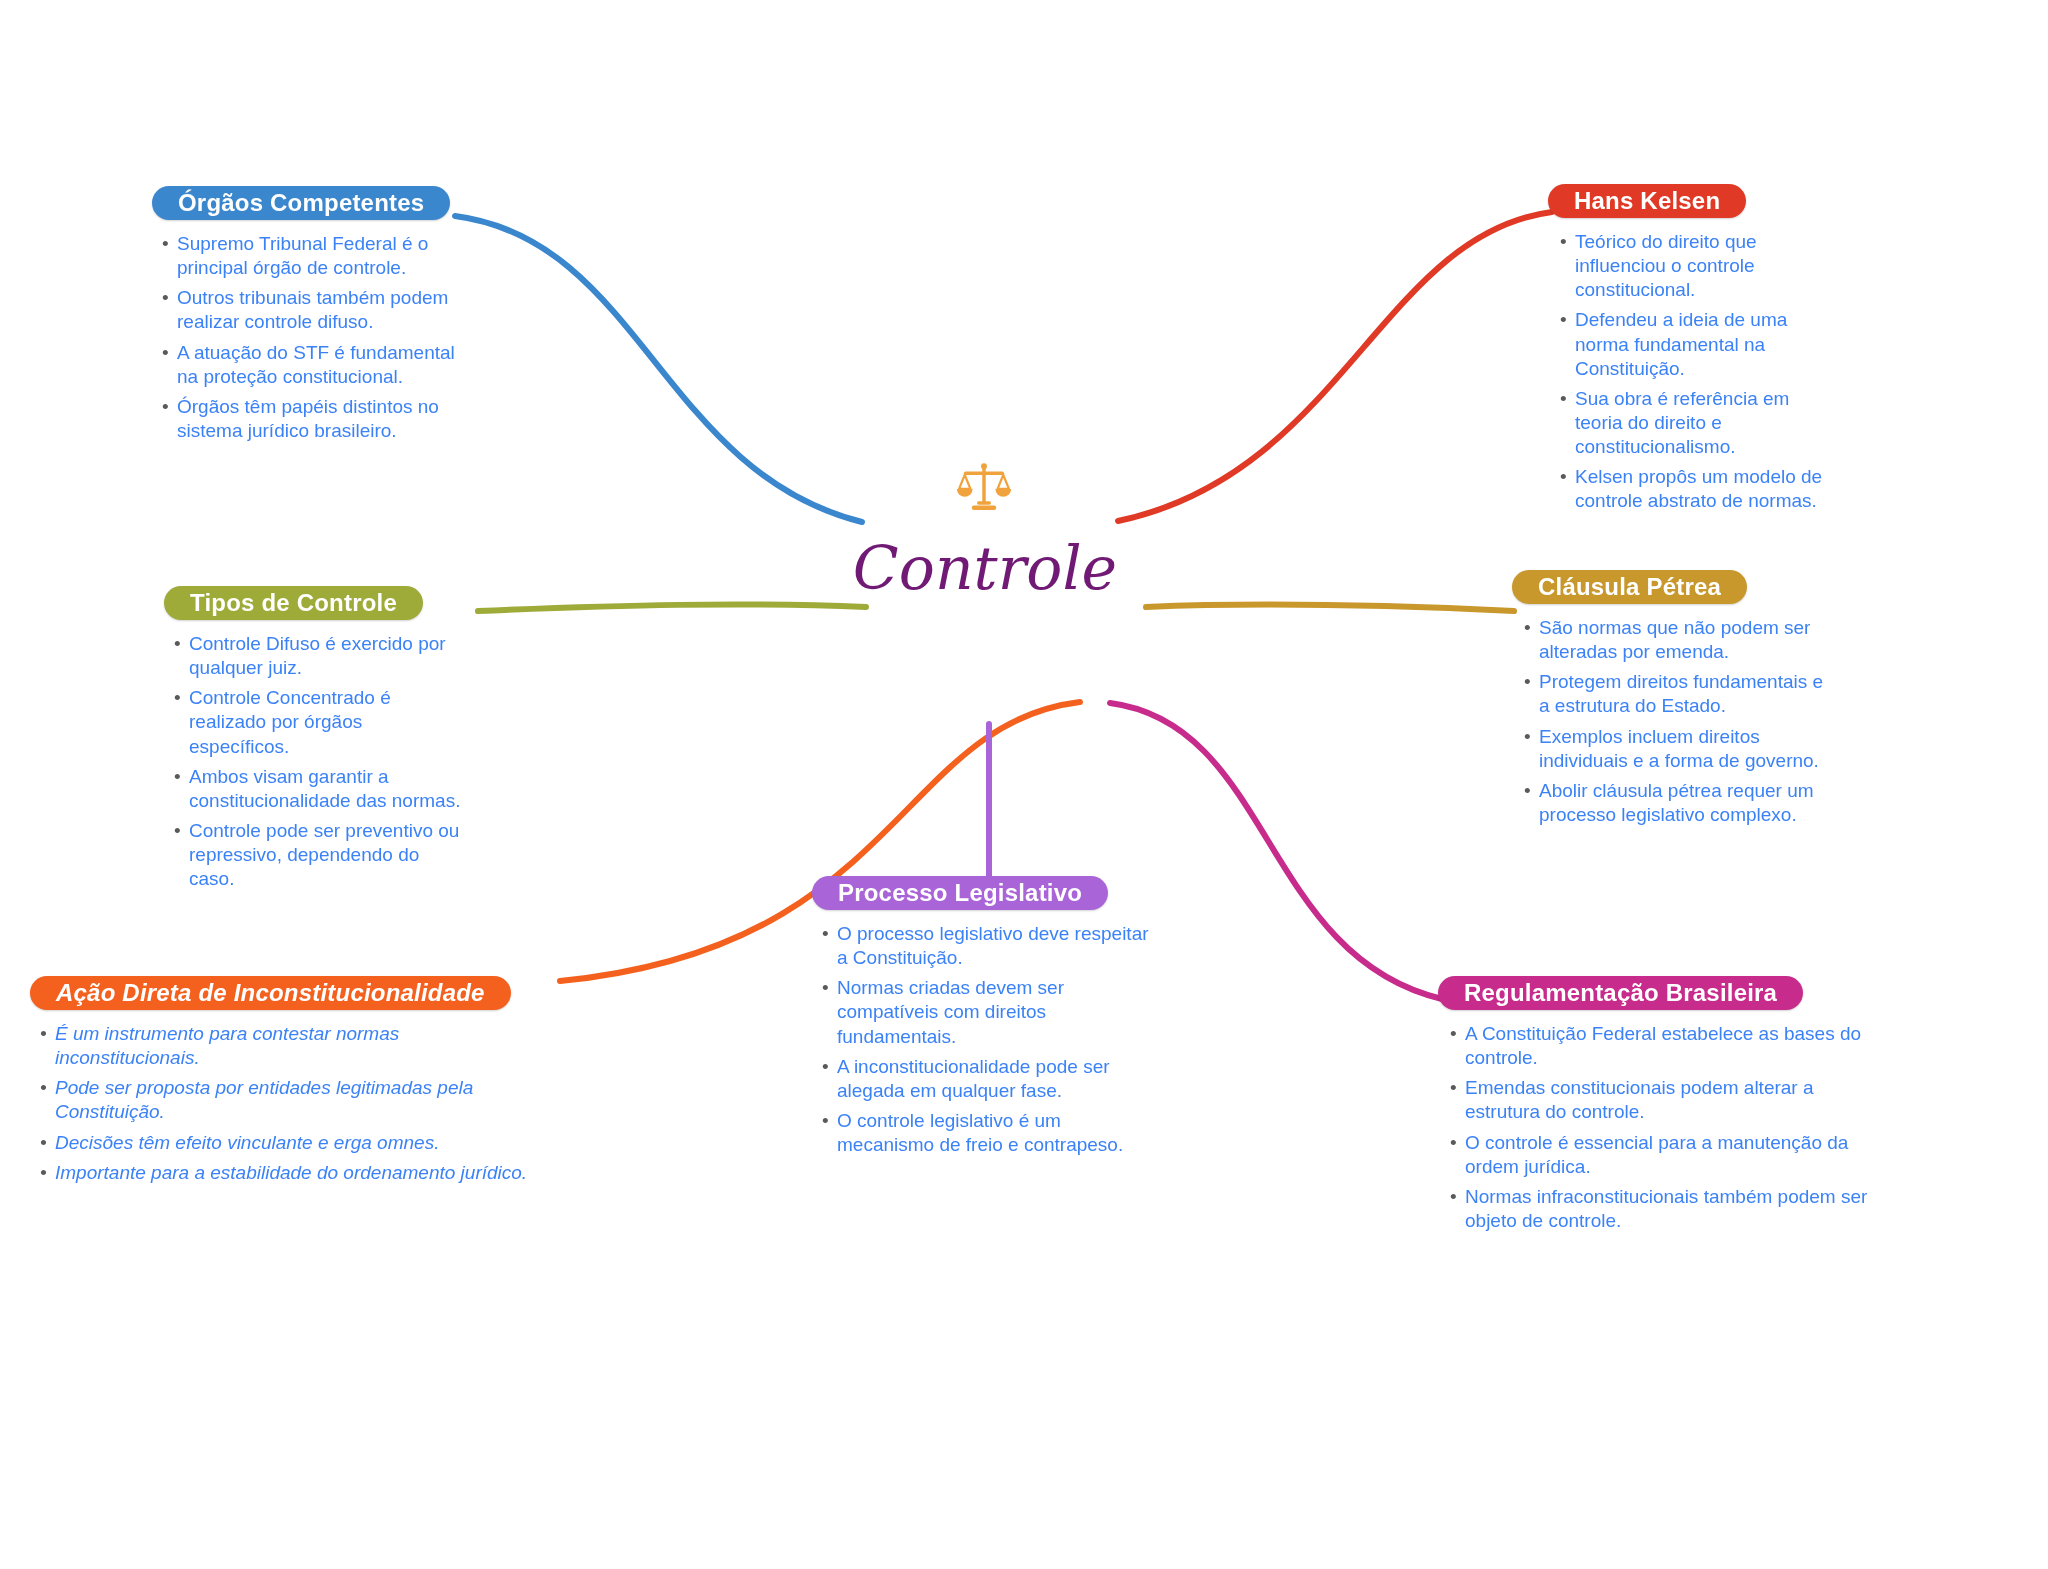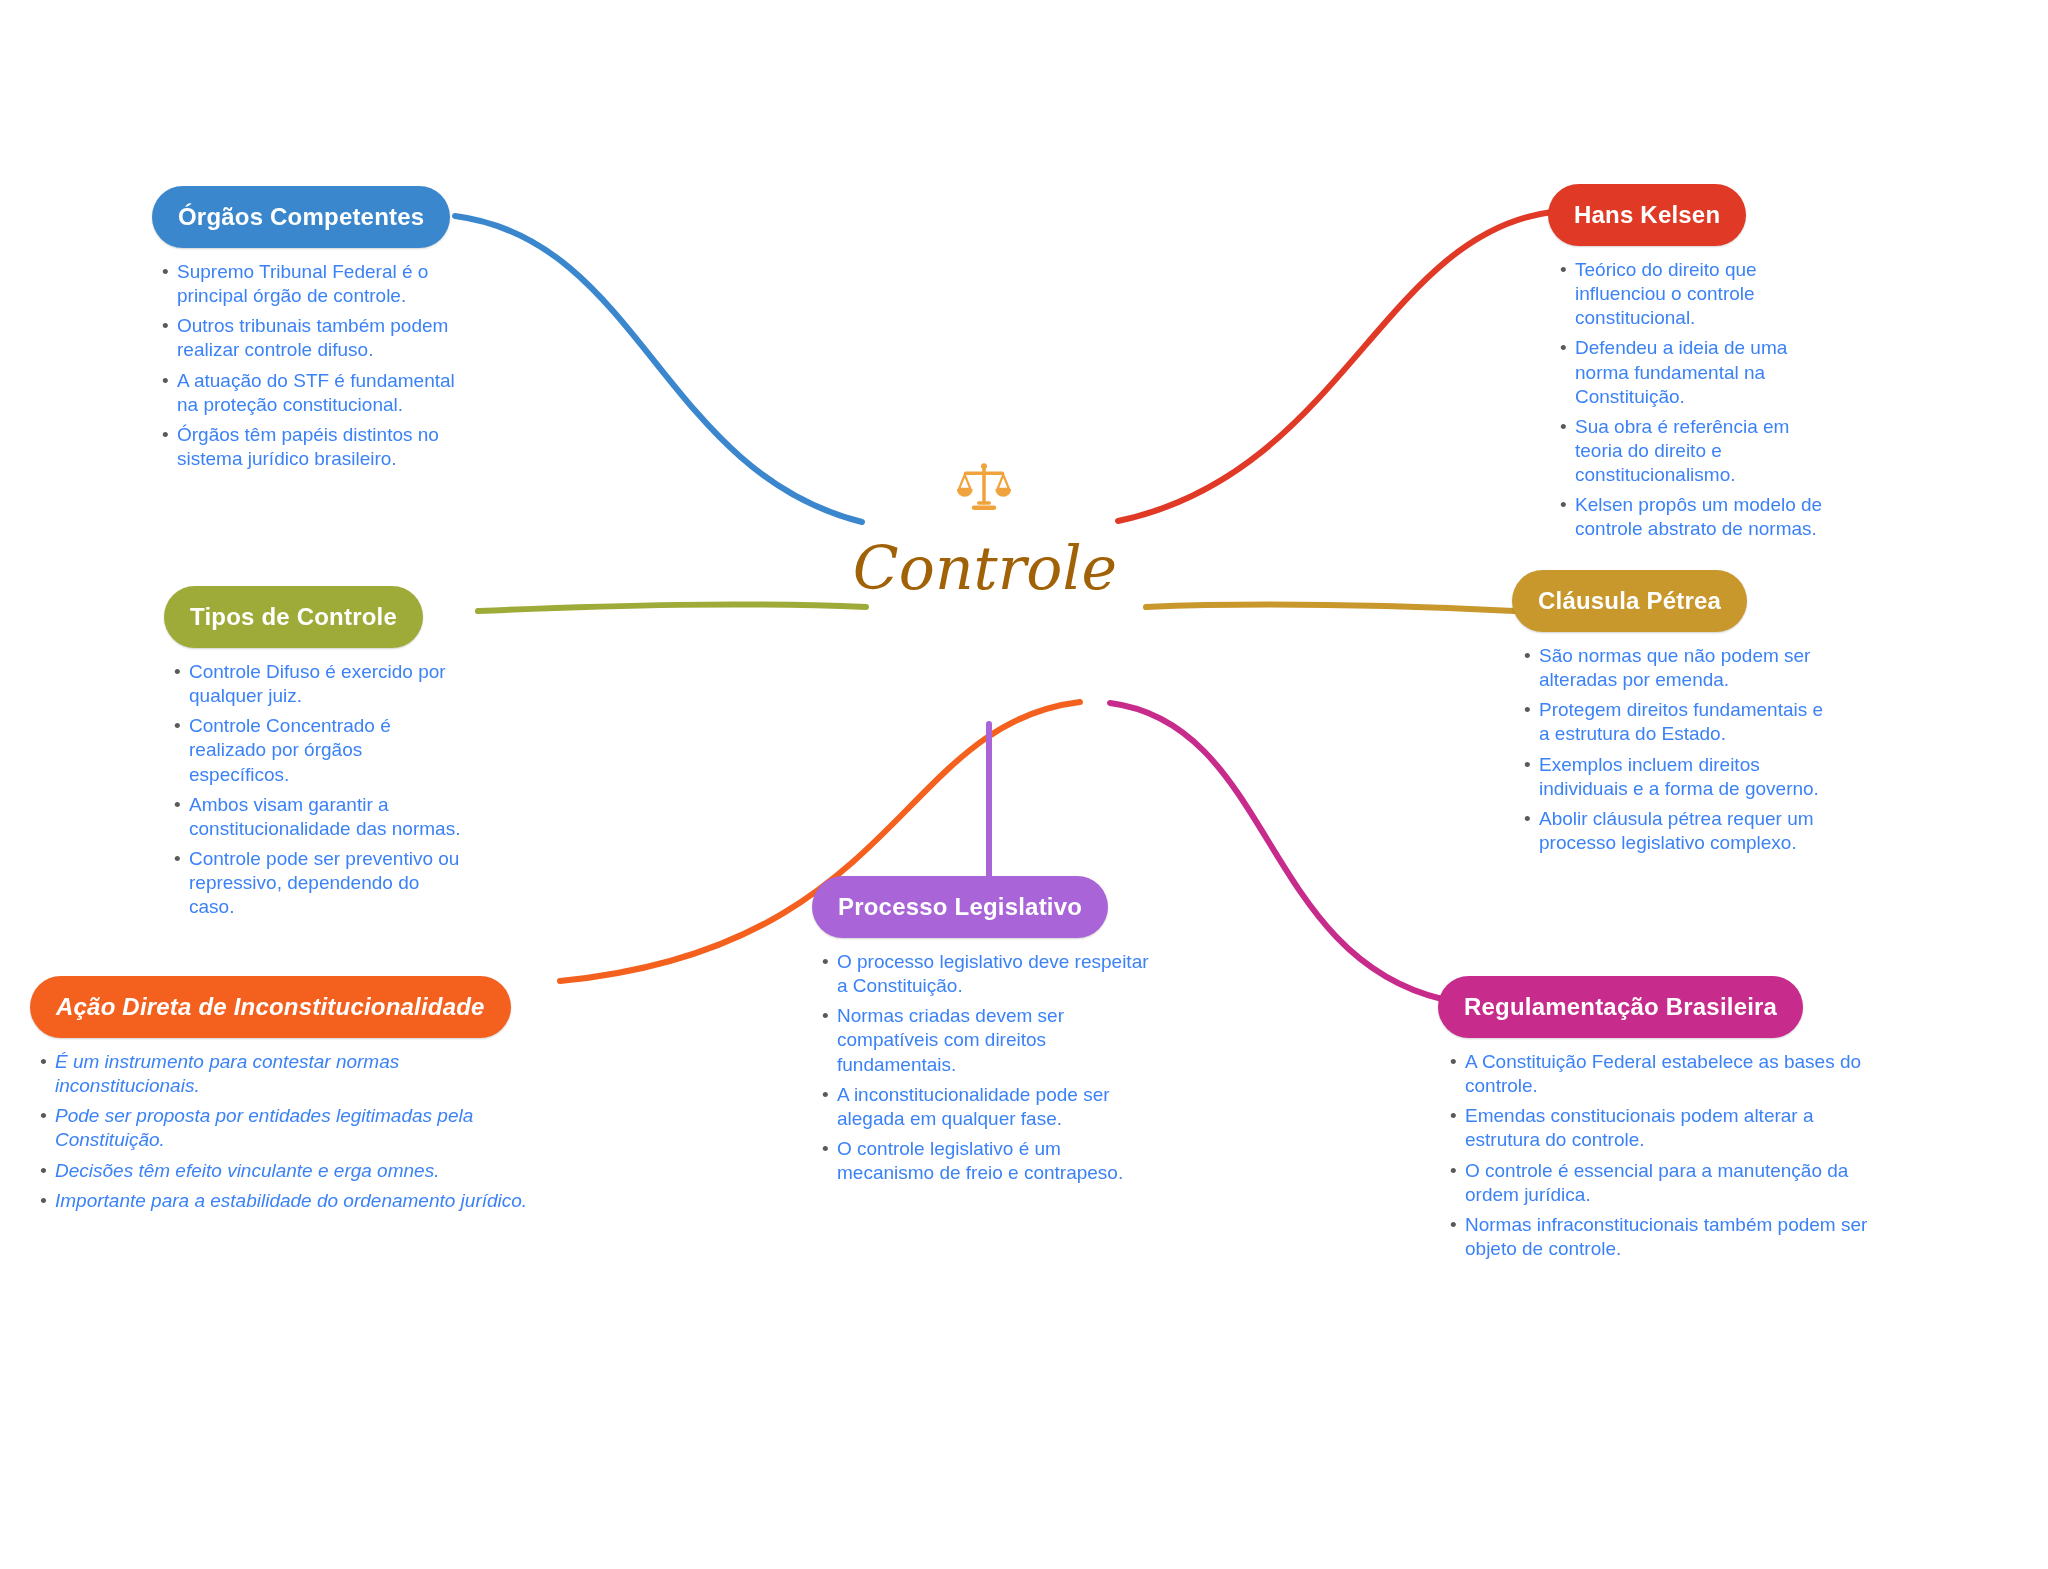--- a/index.html
+++ b/index.html
@@ -21,21 +21,21 @@
   }
 
   .node { position: absolute; z-index: 2; }
 
   .pill {
     display: inline-block;
     color: #ffffff;
     font-weight: 700;
     font-size: 24px;
     line-height: 1;
-    padding: 19px 26px;
+    padding: 5px 26px;
     border-radius: 999px;
     letter-spacing: .2px;
     box-shadow: 0 1px 2px rgba(0,0,0,.18);
     white-space: nowrap;
   }
 
   .bullets {
     margin-top: 12px;
     list-style: none;
     font-size: 19px;
@@ -74,21 +74,21 @@
 
   .center-title {
     position: absolute;
     left: 735px; top: 528px;
     width: 500px;
     text-align: center;
     font-family: "DejaVu Serif", serif;
     font-style: italic;
     font-size: 60px;
     line-height: 1.34;
-    color: #a16207;
+    color: #701a75;
     z-index: 2;
   }
 </style>
 </head>
 <body>
 
 <div class="canvas">
 
   <svg class="connectors" width="2048" height="1569" viewBox="0 0 2048 1569">
     <path d="M455,216 C640,240 662,472 862,522" fill="none" stroke="#3b87ce" stroke-width="6" stroke-linecap="round"></path>

